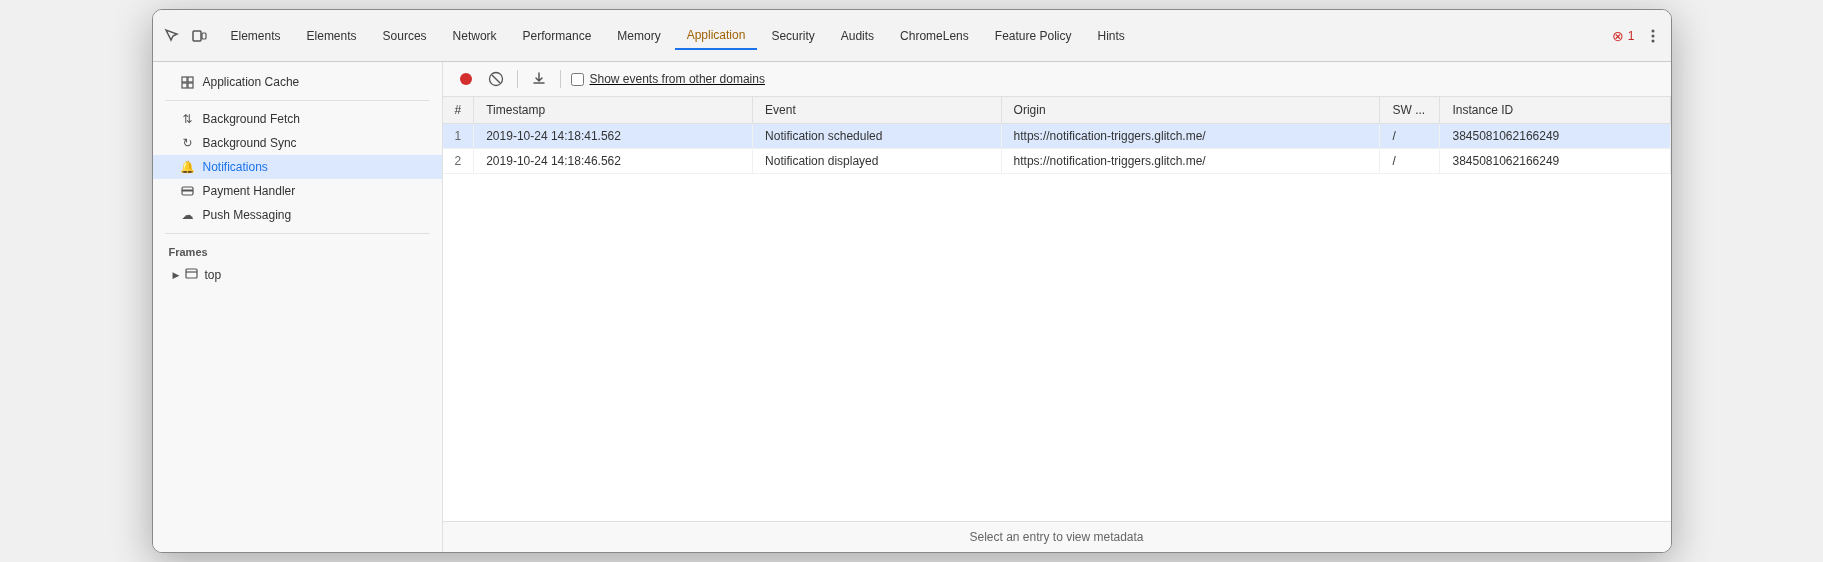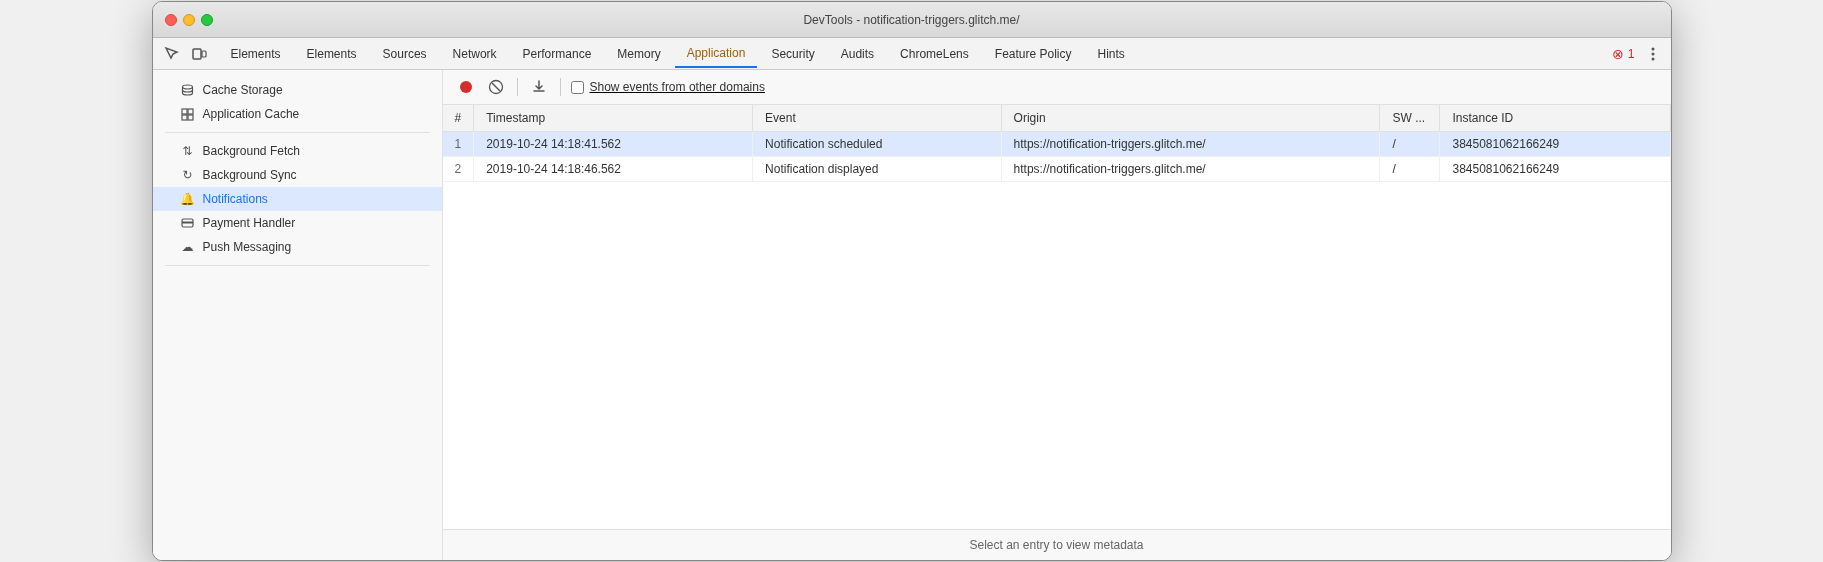--- a/index.html
+++ b/index.html
@@ -57,21 +57,21 @@
       font-weight: 500;
     }
 
     
     .tab-bar {
       background: #f3f3f3;
       display: flex;
       align-items: center;
       padding: 0 8px;
       border-bottom: 1px solid #ccc;
-      height: 32px;
+      height: 52px;
       gap: 2px;
     }
 
     .tab-bar-icons {
       display: flex;
       align-items: center;
       gap: 8px;
       margin-right: 8px;
     }
 
@@ -320,28 +320,20 @@
     .chevron-icon {
       font-size: 9px;
       color: #555;
     }
   </style>
 </head>
 <body>
 
 <div class="window">
 
-  <div class="title-bar">
-    <div class="traffic-lights">
-      <div class="traffic-light red"></div>
-      <div class="traffic-light yellow"></div>
-      <div class="traffic-light green"></div>
-    </div>
-    <span class="title-bar-text">DevTools - notification-triggers.glitch.me/</span>
-  </div>
 
   <div class="tab-bar">
     <div class="tab-bar-icons">
       <div class="tab-bar-icon">
         <svg width="16" height="16" viewBox="0 0 16 16" fill="none">
           <path d="M3 2L8 12L10 8L14 6Z" stroke="#555" stroke-width="1.5" fill="none"></path>
         </svg>
       </div>
       <div class="tab-bar-icon">
         <svg width="16" height="16" viewBox="0 0 16 16" fill="none">
@@ -380,30 +372,20 @@
   </div>
 
   <div class="main-layout">
 
     <div class="sidebar">
 
       <div class="sidebar-section">
         <div class="sidebar-item">
           <span class="icon">
             <svg width="13" height="13" viewBox="0 0 13 13" fill="none">
-              <ellipse cx="6.5" cy="3" rx="5" ry="2" stroke="#555" stroke-width="1.2"></ellipse>
-              <path d="M1.5 3v3c0 1.1 2.24 2 5 2s5-.9 5-2V3" stroke="#555" stroke-width="1.2"></path>
-              <path d="M1.5 6v3c0 1.1 2.24 2 5 2s5-.9 5-2V6" stroke="#555" stroke-width="1.2"></path>
-            </svg>
-          </span>
-          <span>Cache Storage</span>
-        </div>
-        <div class="sidebar-item">
-          <span class="icon">
-            <svg width="13" height="13" viewBox="0 0 13 13" fill="none">
               <rect x="1" y="1" width="5" height="5" stroke="#555" stroke-width="1.2"></rect>
               <rect x="7" y="1" width="5" height="5" stroke="#555" stroke-width="1.2"></rect>
               <rect x="1" y="7" width="5" height="5" stroke="#555" stroke-width="1.2"></rect>
               <rect x="7" y="7" width="5" height="5" stroke="#555" stroke-width="1.2"></rect>
             </svg>
           </span>
           <span>Application Cache</span>
         </div>
       </div>
 
@@ -432,20 +414,33 @@
           <span>Payment Handler</span>
         </div>
         <div class="sidebar-item">
           <span class="icon">☁</span>
           <span>Push Messaging</span>
         </div>
       </div>
 
       <div class="sidebar-divider"></div>
 
+      <div class="frames-section">
+        <div class="sidebar-section-title">Frames</div>
+        <div class="frames-item">
+          <span class="chevron-icon">▶</span>
+          <span>
+            <svg width="13" height="13" viewBox="0 0 13 13" fill="none">
+              <rect x="1" y="2" width="11" height="9" rx="1" stroke="#555" stroke-width="1.2"></rect>
+              <path d="M1 5h11" stroke="#555" stroke-width="1.2"></path>
+            </svg>
+          </span>
+          <span>top</span>
+        </div>
+      </div>
     </div>
 
     <div class="content-area">
 
       <div class="content-toolbar">
         <div class="toolbar-btn red-btn" title="Record">
           <svg width="14" height="14" viewBox="0 0 14 14">
             <circle cx="7" cy="7" r="6" fill="#d32f2f"></circle>
           </svg>
         </div>

